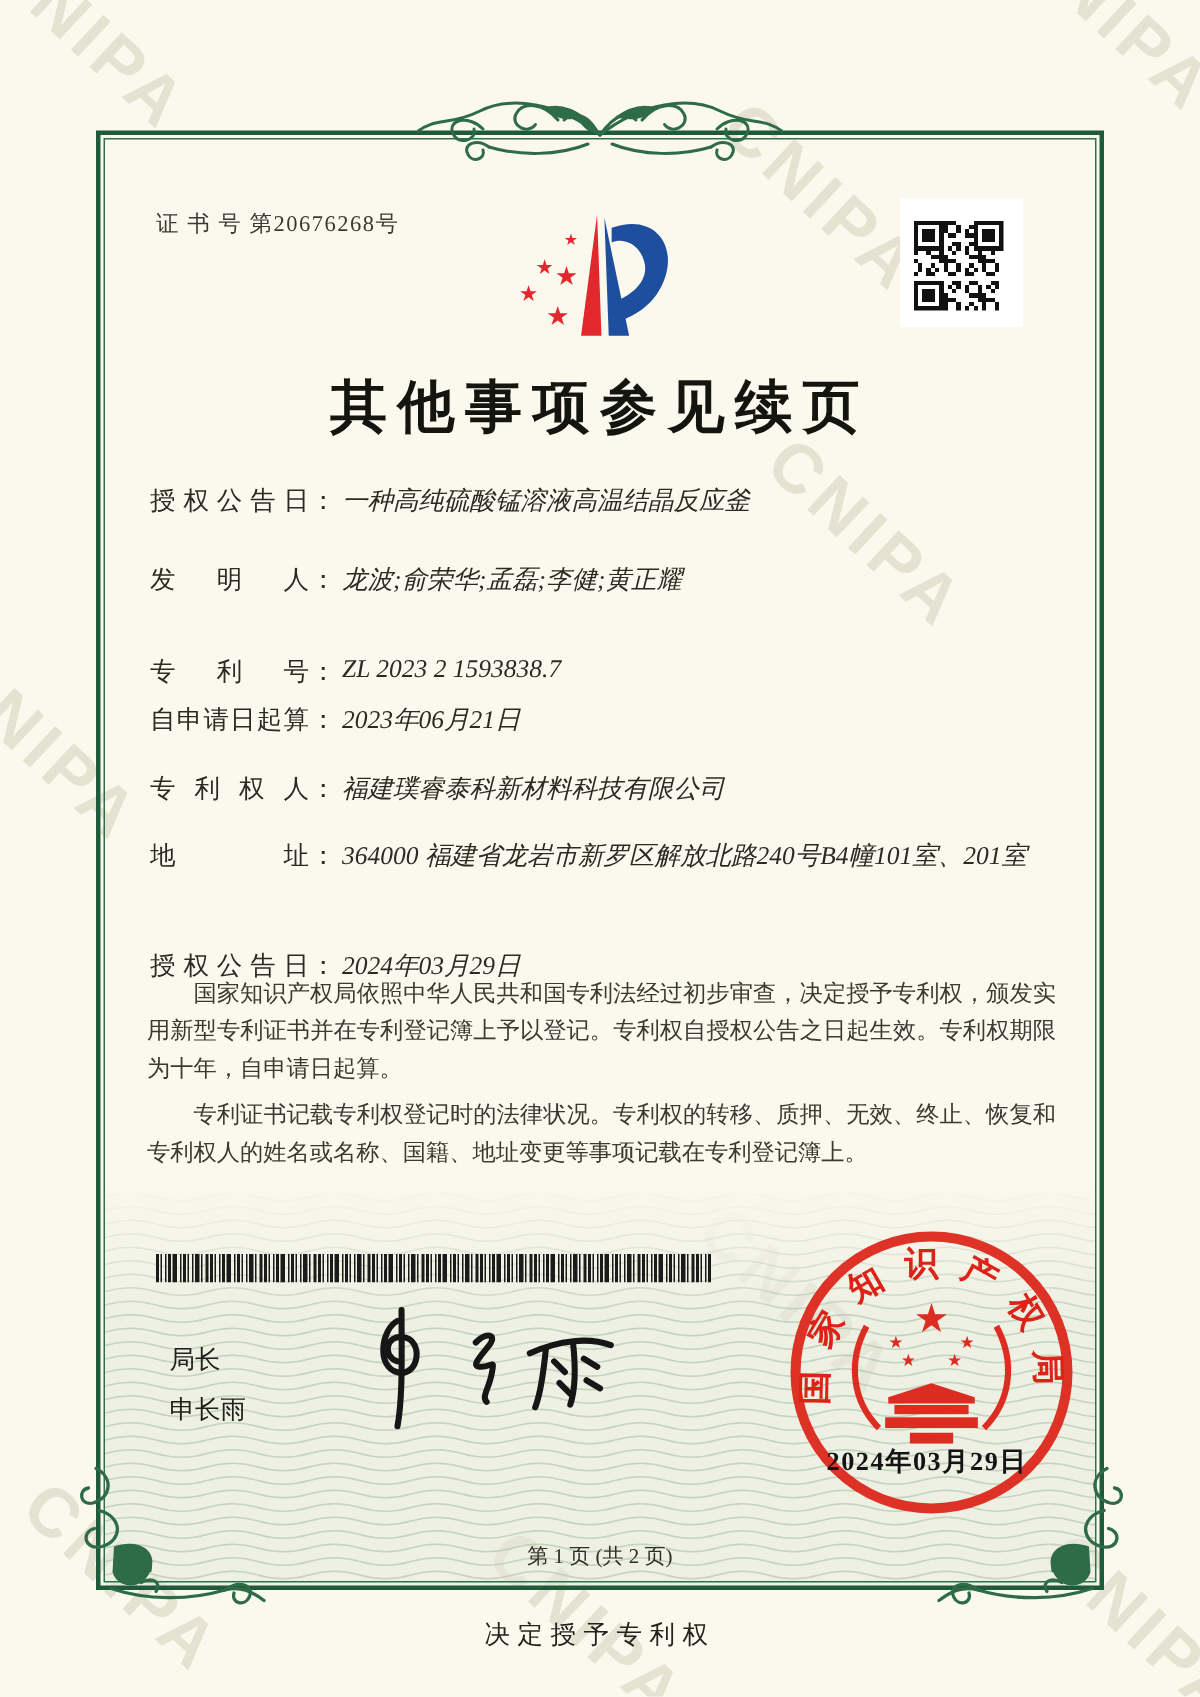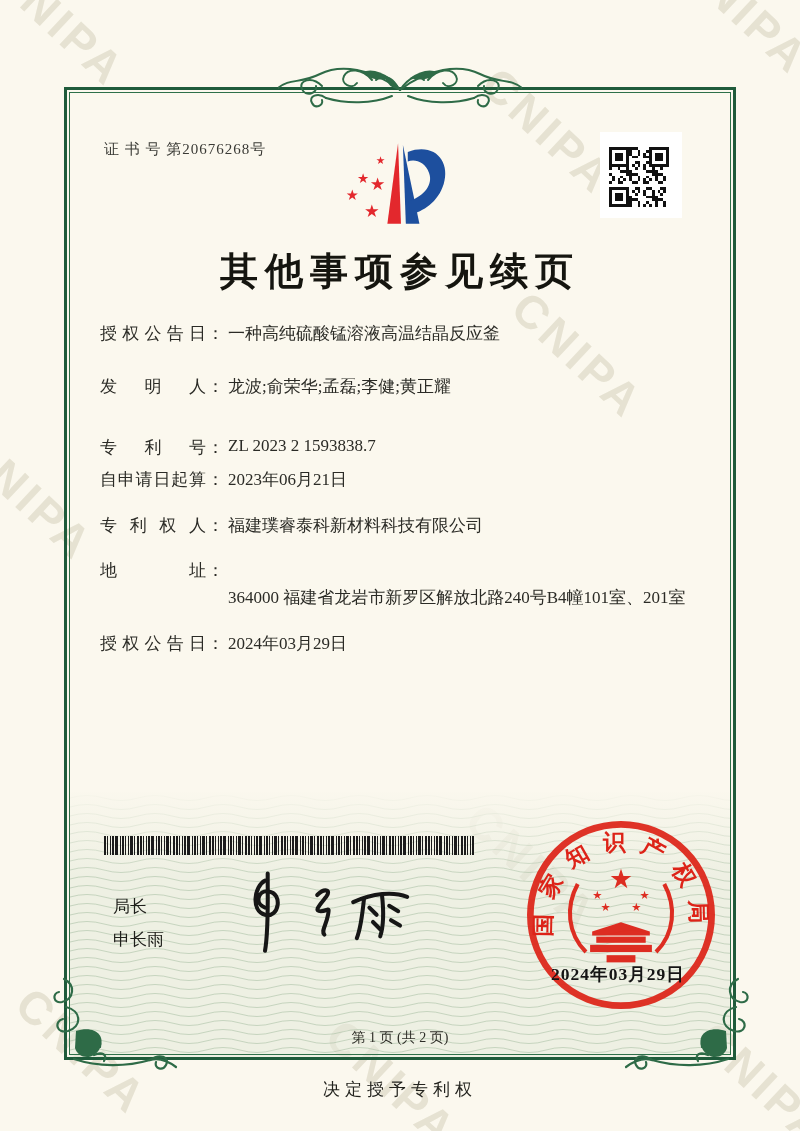--- a/index.html
+++ b/index.html
@@ -31,22 +31,22 @@
   .qrbox{left:600px;top:132px;width:82px;height:86px;background:#fff;z-index:5;}
   .qrbox svg{position:absolute;left:9px;top:15px;width:60px;height:60px;}
   .logo{left:332px;top:128px;width:136px;height:108px;z-index:5;}
   .title{left:0;top:246px;width:800px;text-align:center;z-index:5;
          font-size:38px;font-weight:700;letter-spacing:7px;color:#15150f;}
   
   .frow{position:absolute;left:100px;width:618px;font-size:17px;z-index:5;color:#2b2b26;}
   .flabel{display:inline-block;width:106px;text-align:justify;text-align-last:justify;
           vertical-align:top;}
   .fcolon{display:inline-block;margin:0 4px 0 1px;vertical-align:top;}
-  .fval{display:inline-block;vertical-align:top;}
-  .fval.wrapped{width:484px;margin-top:27px;}
+  .fval{display:inline-block;vertical-align:top;font-style:italic;}
+  .fval.wrapped{width:484px;}
   .pair2{position:absolute;left:253px;top:0;}
   
   .bodytext{position:absolute;left:98px;top:650px;width:606px;z-index:5;
             font-size:15.5px;line-height:25px;text-align:justify;color:#3a3a30;}
   .bodytext p{margin:0 0 6px 0;text-indent:2em;}
   
   .barcode{position:absolute;left:104px;top:836px;width:374px;height:19px;z-index:5;
            font-size:0;overflow:hidden;}
   .barcode i{display:inline-block;height:19px;background:#1b1b1b;vertical-align:top;}
   
@@ -321,20 +321,22 @@
   <span class="flabel">专利权人</span><span class="fcolon">：</span><span class="fval">福建璞睿泰科新材料科技有限公司</span>
 </div>
 <div class="frow" style="top:559px">
   <span class="flabel">地址</span><span class="fcolon">：</span><span class="fval wrapped">364000 福建省龙岩市新罗区解放北路240号B4幢101室、201室</span>
 </div>
 <div class="frow" style="top:632px">
   <span class="flabel">授权公告日</span><span class="fcolon">：</span><span class="fval">2024年03月29日</span>
 </div>
 
 <div class="bodytext">
+  <p>国家知识产权局依照中华人民共和国专利法经过初步审查，决定授予专利权，颁发实用新型专利证书并在专利登记簿上予以登记。专利权自授权公告之日起生效。专利权期限为十年，自申请日起算。</p>
+  <p>专利证书记载专利权登记时的法律状况。专利权的转移、质押、无效、终止、恢复和专利权人的姓名或名称、国籍、地址变更等事项记载在专利登记簿上。</p>
 </div>
 
 <div class="barcode"><i style="width:2px;margin-right:1px"></i><i style="width:1px;margin-right:2px"></i><i style="width:1px;margin-right:1px"></i><i style="width:2px;margin-right:1px"></i><i style="width:3px;margin-right:2px"></i><i style="width:1px;margin-right:1px"></i><i style="width:2px;margin-right:1px"></i><i style="width:1px;margin-right:2px"></i><i style="width:1px;margin-right:1px"></i><i style="width:3px;margin-right:1px"></i><i style="width:1px;margin-right:2px"></i><i style="width:2px;margin-right:1px"></i><i style="width:2px;margin-right:1px"></i><i style="width:1px;margin-right:2px"></i><i style="width:1px;margin-right:1px"></i><i style="width:2px;margin-right:1px"></i><i style="width:3px;margin-right:2px"></i><i style="width:1px;margin-right:1px"></i><i style="width:2px;margin-right:1px"></i><i style="width:1px;margin-right:2px"></i><i style="width:1px;margin-right:1px"></i><i style="width:3px;margin-right:1px"></i><i style="width:1px;margin-right:2px"></i><i style="width:2px;margin-right:1px"></i><i style="width:2px;margin-right:1px"></i><i style="width:1px;margin-right:2px"></i><i style="width:1px;margin-right:1px"></i><i style="width:2px;margin-right:1px"></i><i style="width:3px;margin-right:2px"></i><i style="width:1px;margin-right:1px"></i><i style="width:2px;margin-right:1px"></i><i style="width:1px;margin-right:2px"></i><i style="width:1px;margin-right:1px"></i><i style="width:3px;margin-right:1px"></i><i style="width:1px;margin-right:2px"></i><i style="width:2px;margin-right:1px"></i><i style="width:2px;margin-right:1px"></i><i style="width:1px;margin-right:2px"></i><i style="width:1px;margin-right:1px"></i><i style="width:2px;margin-right:1px"></i><i style="width:3px;margin-right:2px"></i><i style="width:1px;margin-right:1px"></i><i style="width:2px;margin-right:1px"></i><i style="width:1px;margin-right:2px"></i><i style="width:1px;margin-right:1px"></i><i style="width:3px;margin-right:1px"></i><i style="width:1px;margin-right:2px"></i><i style="width:2px;margin-right:1px"></i><i style="width:2px;margin-right:1px"></i><i style="width:1px;margin-right:2px"></i><i style="width:1px;margin-right:1px"></i><i style="width:2px;margin-right:1px"></i><i style="width:3px;margin-right:2px"></i><i style="width:1px;margin-right:1px"></i><i style="width:2px;margin-right:1px"></i><i style="width:1px;margin-right:2px"></i><i style="width:1px;margin-right:1px"></i><i style="width:3px;margin-right:1px"></i><i style="width:1px;margin-right:2px"></i><i style="width:2px;margin-right:1px"></i><i style="width:2px;margin-right:1px"></i><i style="width:1px;margin-right:2px"></i><i style="width:1px;margin-right:1px"></i><i style="width:2px;margin-right:1px"></i><i style="width:3px;margin-right:2px"></i><i style="width:1px;margin-right:1px"></i><i style="width:2px;margin-right:1px"></i><i style="width:1px;margin-right:2px"></i><i style="width:1px;margin-right:1px"></i><i style="width:3px;margin-right:1px"></i><i style="width:1px;margin-right:2px"></i><i style="width:2px;margin-right:1px"></i><i style="width:2px;margin-right:1px"></i><i style="width:1px;margin-right:2px"></i><i style="width:1px;margin-right:1px"></i><i style="width:2px;margin-right:1px"></i><i style="width:3px;margin-right:2px"></i><i style="width:1px;margin-right:1px"></i><i style="width:2px;margin-right:1px"></i><i style="width:1px;margin-right:2px"></i><i style="width:1px;margin-right:1px"></i><i style="width:3px;margin-right:1px"></i><i style="width:1px;margin-right:2px"></i><i style="width:2px;margin-right:1px"></i><i style="width:2px;margin-right:1px"></i><i style="width:1px;margin-right:2px"></i><i style="width:1px;margin-right:1px"></i><i style="width:2px;margin-right:1px"></i><i style="width:3px;margin-right:2px"></i><i style="width:1px;margin-right:1px"></i><i style="width:2px;margin-right:1px"></i><i style="width:1px;margin-right:2px"></i><i style="width:1px;margin-right:1px"></i><i style="width:3px;margin-right:1px"></i><i style="width:1px;margin-right:2px"></i><i style="width:2px;margin-right:1px"></i><i style="width:2px;margin-right:1px"></i><i style="width:1px;margin-right:2px"></i><i style="width:1px;margin-right:1px"></i><i style="width:2px;margin-right:1px"></i><i style="width:3px;margin-right:2px"></i><i style="width:1px;margin-right:1px"></i><i style="width:2px;margin-right:1px"></i><i style="width:1px;margin-right:2px"></i><i style="width:1px;margin-right:1px"></i><i style="width:3px;margin-right:1px"></i><i style="width:1px;margin-right:2px"></i><i style="width:2px;margin-right:1px"></i><i style="width:2px;margin-right:1px"></i><i style="width:1px;margin-right:2px"></i><i style="width:1px;margin-right:1px"></i><i style="width:2px;margin-right:1px"></i><i style="width:3px;margin-right:2px"></i><i style="width:1px;margin-right:1px"></i><i style="width:2px;margin-right:1px"></i><i style="width:1px;margin-right:2px"></i><i style="width:1px;margin-right:1px"></i><i style="width:3px;margin-right:1px"></i><i style="width:1px;margin-right:2px"></i><i style="width:2px;margin-right:1px"></i><i style="width:2px;margin-right:1px"></i><i style="width:1px;margin-right:2px"></i><i style="width:1px;margin-right:1px"></i><i style="width:2px;margin-right:1px"></i></div>
 
 <div class="abs sigtitle">局长</div>
 <div class="abs signame">申长雨</div>
 
 <svg class="abs sig" viewBox="0 0 200 100">
   <g stroke="#161616" stroke-width="4.5" fill="none" stroke-linecap="round" stroke-linejoin="round">
     <path d="M30,14 C18,20 14,48 30,52 C46,56 50,28 34,26 C22,24 18,40 30,44"></path>

